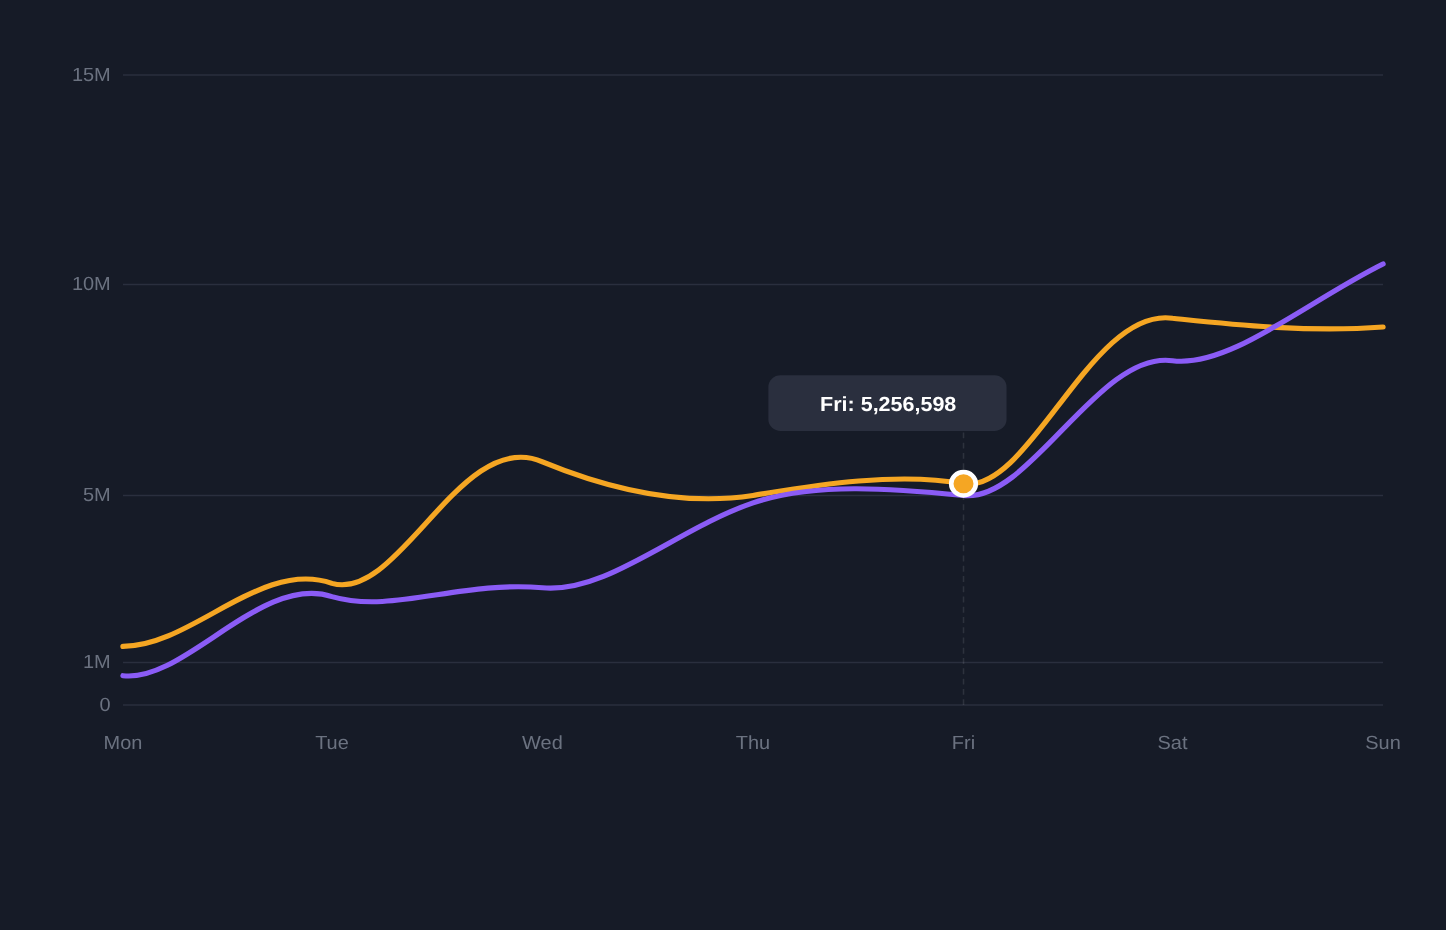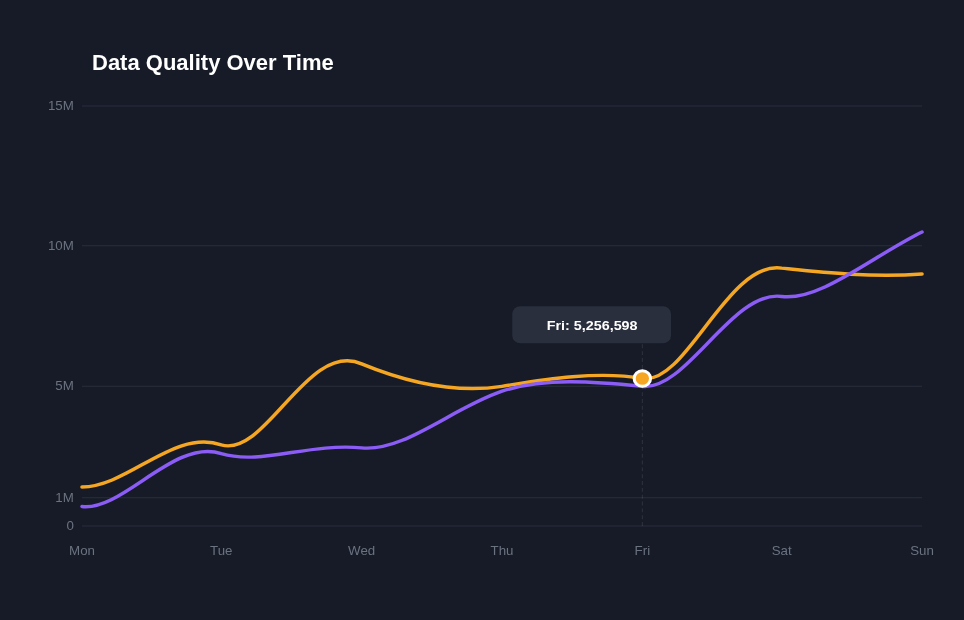--- a/index.html
+++ b/index.html
@@ -34,21 +34,20 @@
     svg.chart-svg {
       width: 100%;
       height: 100%;
       overflow: visible;
     }
   </style>
 </head>
 <body>
 
 <div class="chart-container">
-  <div class="chart-title">Data Quality Over Time</div>
   <div class="chart-area">
     <svg class="chart-svg" viewBox="0 0 820 430" preserveAspectRatio="none">
 
       <line x1="0" y1="0" x2="820" y2="0" stroke="#2a2f3e" stroke-width="1"></line>
       <line x1="0" y1="143" x2="820" y2="143" stroke="#2a2f3e" stroke-width="1"></line>
       <line x1="0" y1="287" x2="820" y2="287" stroke="#2a2f3e" stroke-width="1"></line>
       <line x1="0" y1="401" x2="820" y2="401" stroke="#2a2f3e" stroke-width="1"></line>
       <line x1="0" y1="430" x2="820" y2="430" stroke="#2a2f3e" stroke-width="1"></line>
 
       <text x="-8" y="4" text-anchor="end" fill="#6b7280" font-size="13">15M</text>

